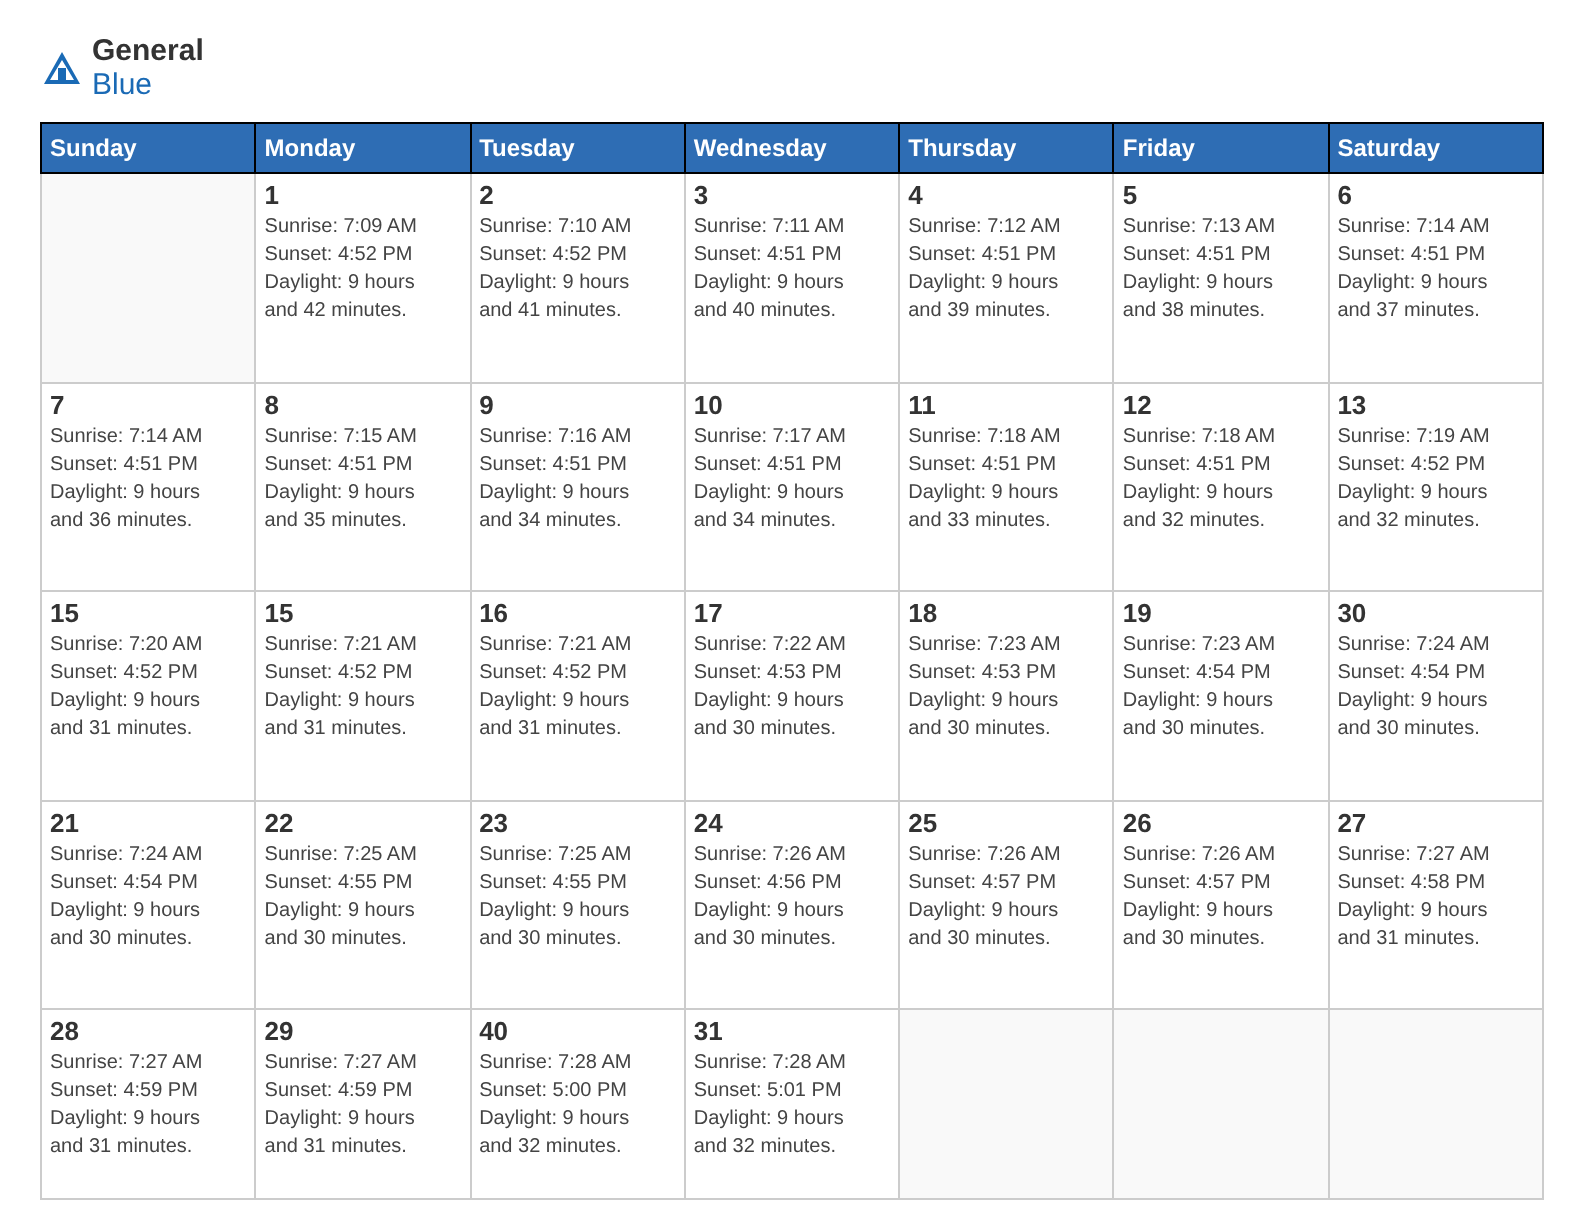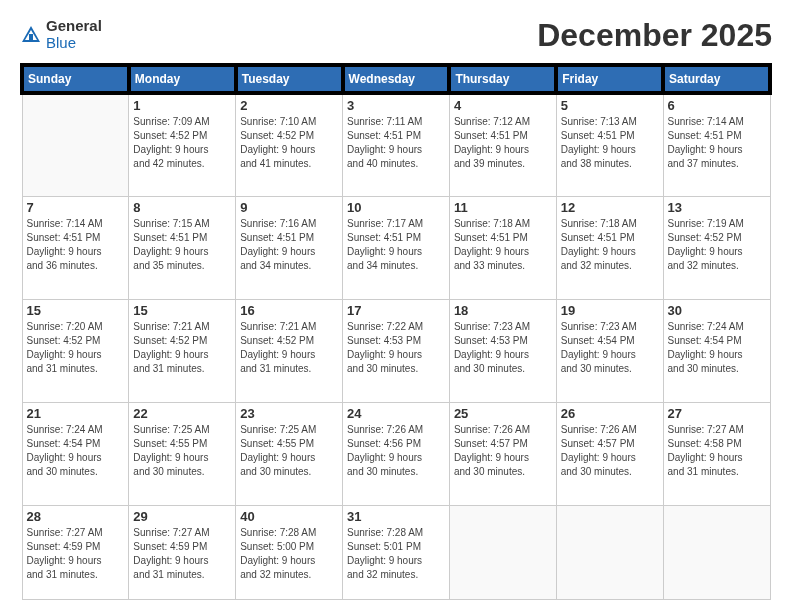--- a/index.html
+++ b/index.html
@@ -68,21 +68,21 @@
       width: 100%;
       table-layout: fixed;
     }
     .calendar th {
       background-color: #2e6db4;
       color: #fff;
       font-size: 12px;
       font-weight: bold;
       padding: 5px 4px;
       text-align: left;
-      border: 4px solid #000000;
+      border: 1px solid #000000;
     }
     .calendar td {
       border: 1px solid #ccc;
       vertical-align: top;
       padding: 3px 4px;
       font-size: 10px;
       color: #333;
       height: 88px;
       background: #fff;
     }
@@ -116,21 +116,20 @@
         <polygon points="11,2 20,18 2,18" fill="#1a6ab5"></polygon>
         <polygon points="11,6 17,16 5,16" fill="#fff"></polygon>
         <rect x="9" y="10" width="4" height="8" fill="#1a6ab5"></rect>
       </svg>
       <div class="logo-text">
         <span class="logo-general">General</span>
         <span class="logo-blue">Blue</span>
       </div>
     </div>
     <div class="title-section">
-      <div class="month-title">December 2025</div>
     </div>
   </div>
 
   <table class="calendar">
     <thead>
       <tr>
 
       <th>Sunday</th>
           <th>Monday</th>
           <th>Tuesday</th>

